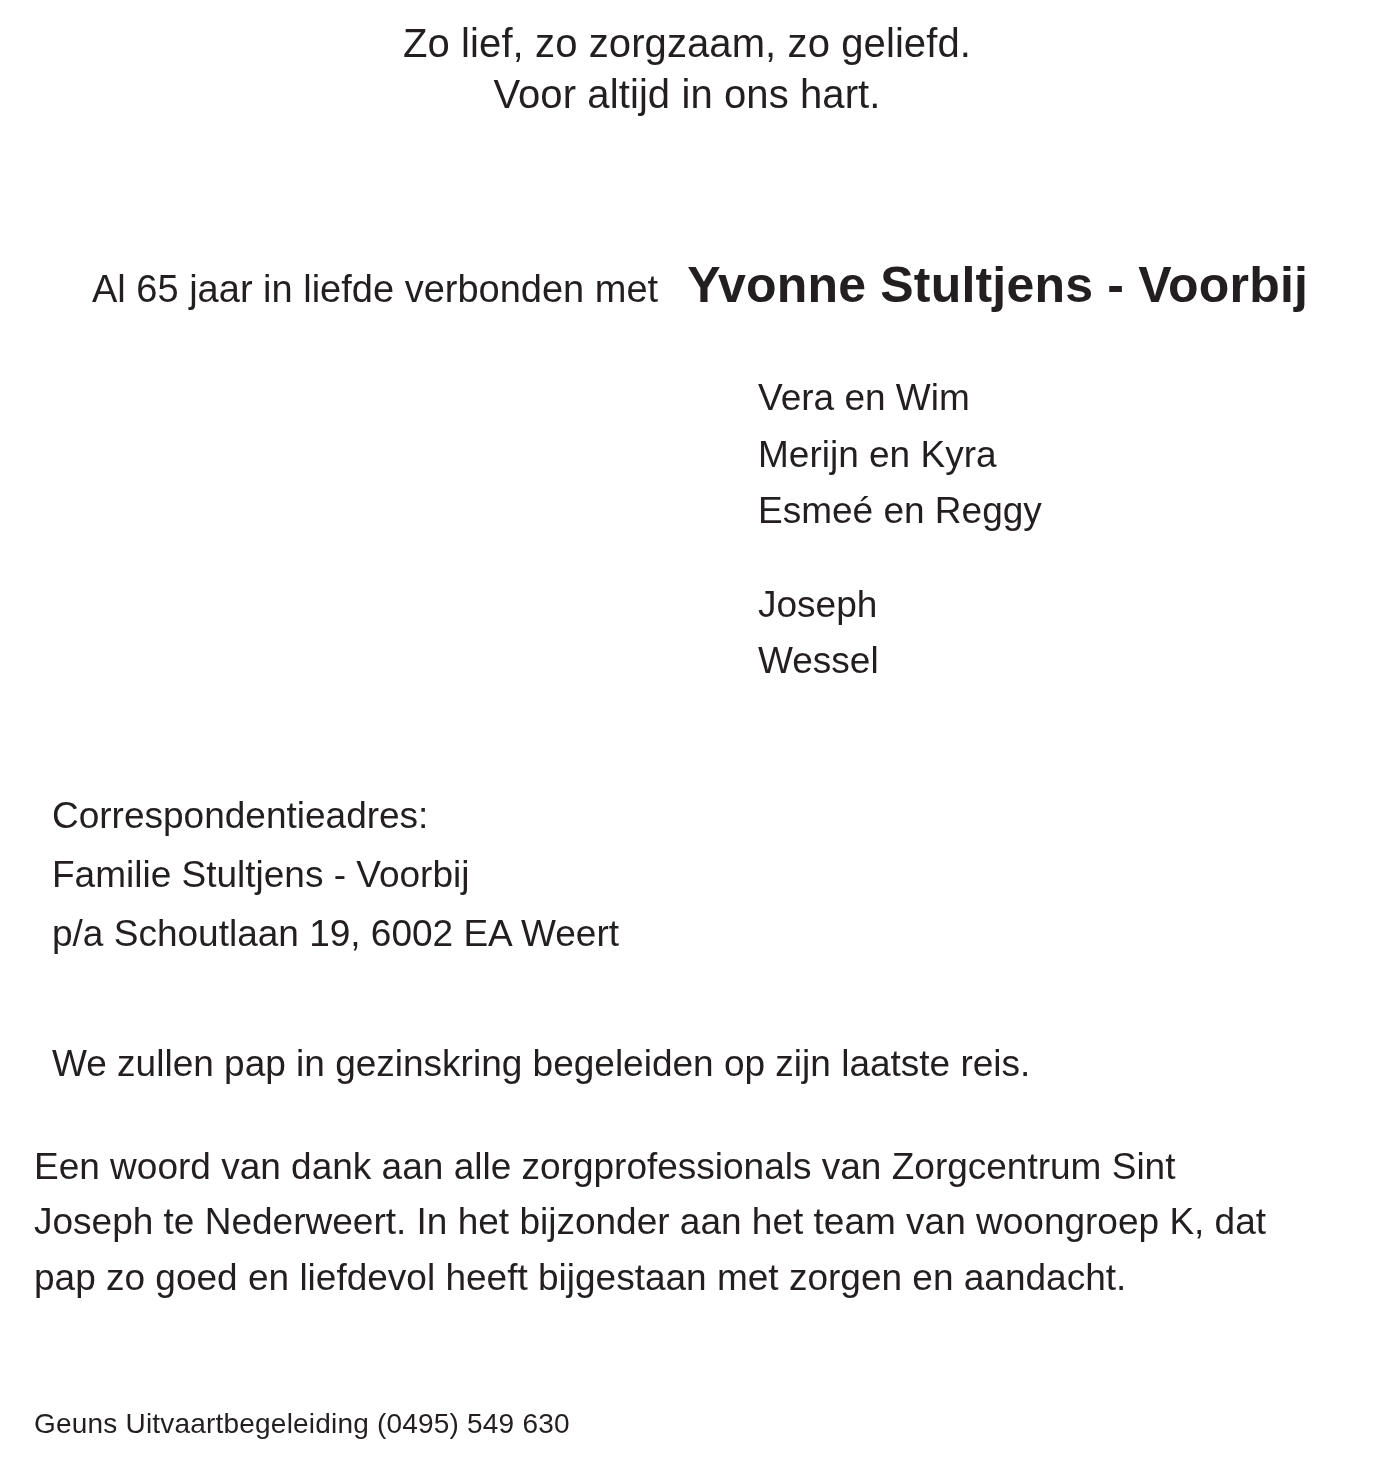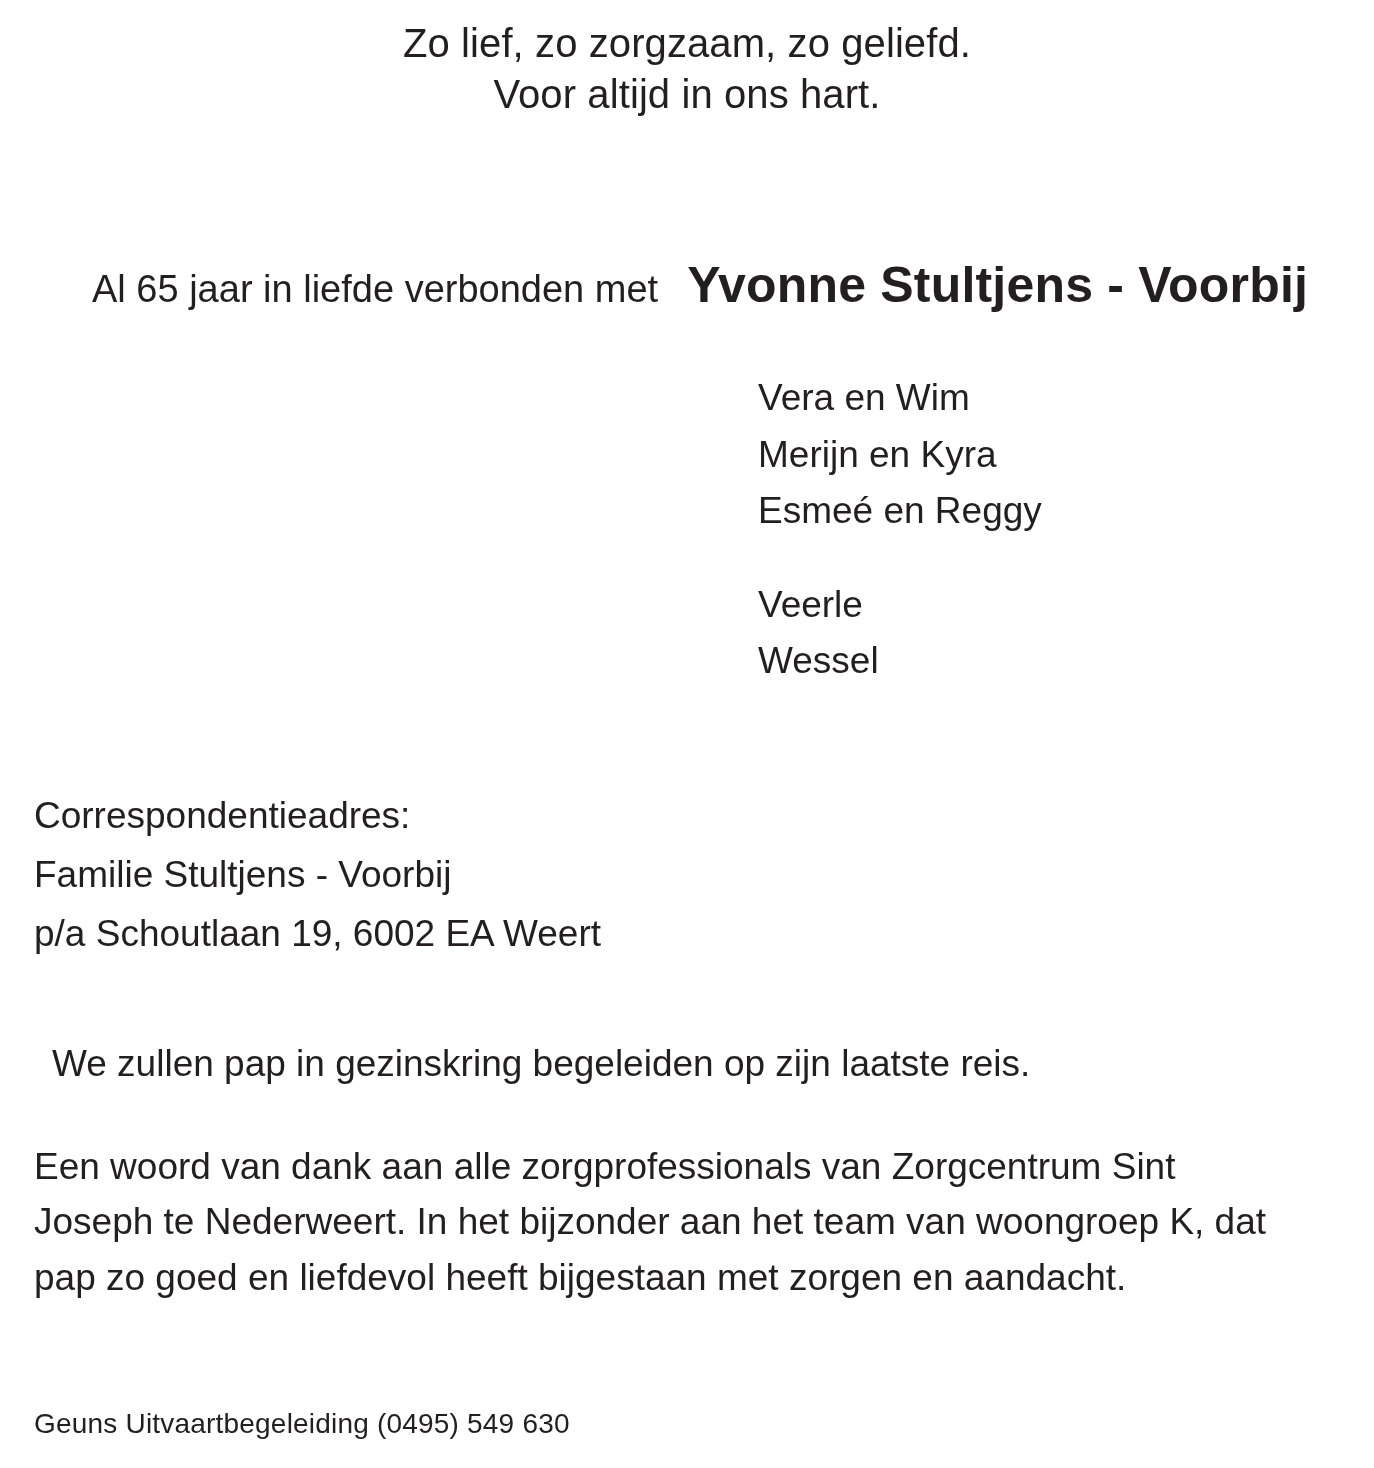--- a/index.html
+++ b/index.html
@@ -72,21 +72,21 @@
   .family-line {
     font-size: 37px;
     line-height: 1.52;
     font-weight: 400;
     white-space: nowrap;
   }
 
   
   .correspondence {
     margin-top: 96px;
-    padding-left: 34px;
+    padding-left: 52px;
   }
   .correspondence .c-line {
     font-size: 37px;
     line-height: 1.6;
     font-weight: 400;
     white-space: nowrap;
   }
 
   
   .note-single {
@@ -129,21 +129,21 @@
     <span class="relation-name">Yvonne Stultjens - Voorbij</span>
   </div>
 
   <div class="family">
     <div class="family-group">
       <div class="family-line">Vera en Wim</div>
       <div class="family-line">Merijn en Kyra</div>
       <div class="family-line">Esmeé en Reggy</div>
     </div>
     <div class="family-group">
-      <div class="family-line">Veerle</div>
+      <div class="family-line">Joseph</div>
       <div class="family-line">Wessel</div>
     </div>
   </div>
 
   <div class="correspondence">
     <div class="c-line">Correspondentieadres:</div>
     <div class="c-line">Familie Stultjens - Voorbij</div>
     <div class="c-line">p/a Schoutlaan 19, 6002 EA  Weert</div>
   </div>
 

